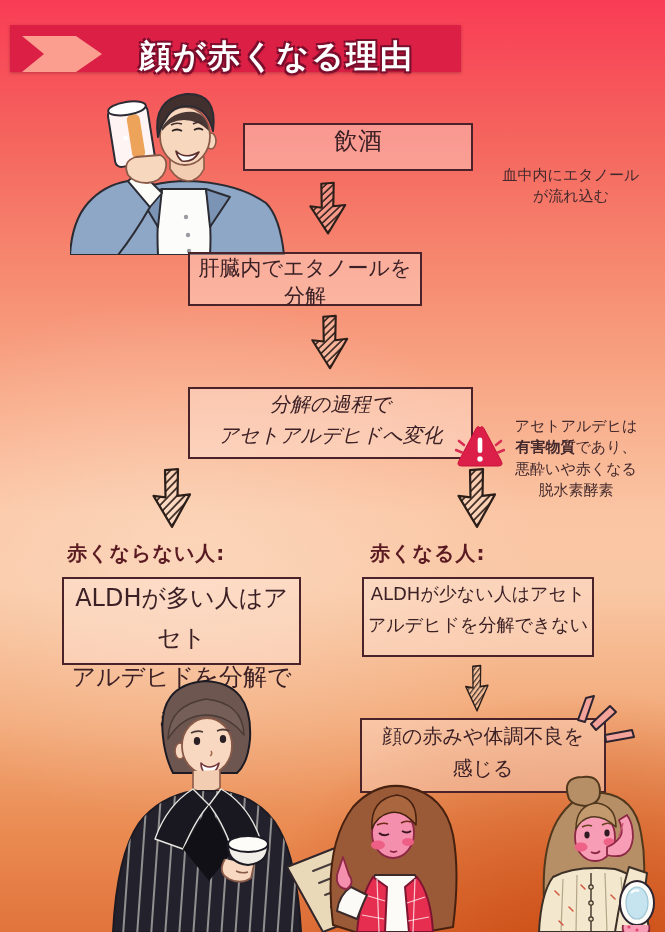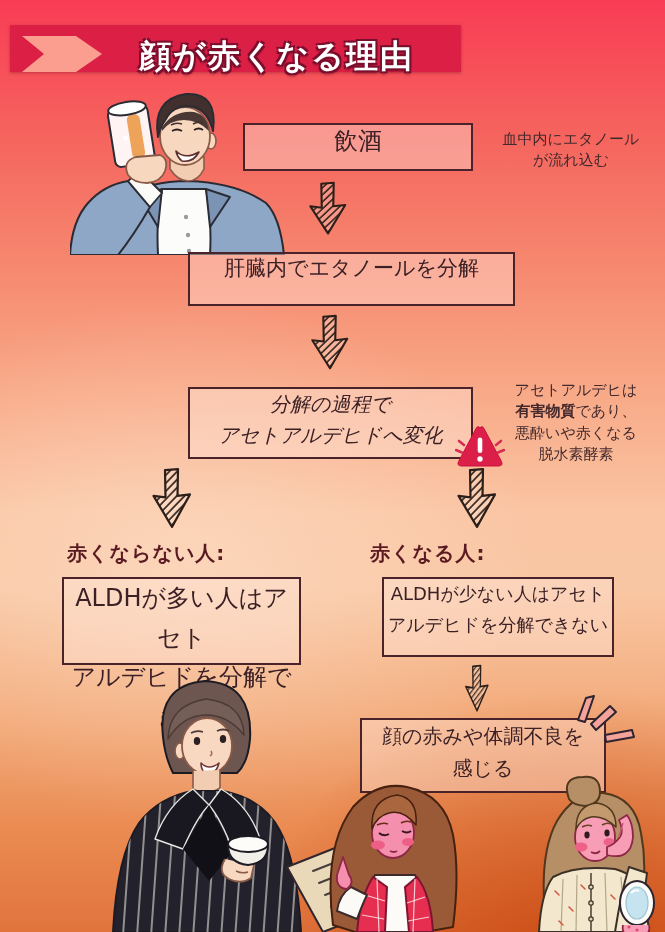--- a/index.html
+++ b/index.html
@@ -21,21 +21,21 @@
     letter-spacing:2px;padding-right:10px;line-height:1;
     text-shadow:-2px -2px 0 #7c0e2d,2px -2px 0 #7c0e2d,-2px 2px 0 #7c0e2d,2px 2px 0 #7c0e2d,0 3px 3px rgba(70,0,20,.55);
   }
   .fbox{
     position:absolute;border:2px solid #4a232a;background:rgba(255,228,218,.42);
     color:#3b2025;display:flex;align-items:flex-start;justify-content:center;
     text-align:center;font-weight:500;box-sizing:border-box;
   }
   .note{
     position:absolute;color:#43292c;font-size:15px;line-height:1.42;
-    text-align:center;font-weight:500;
+    text-align:center;font-weight:500;margin-top:36px;
   }
   .heading{
     position:absolute;color:#5a1a21;font-size:20px;font-weight:bold;
     text-align:left;width:220px;letter-spacing:1px;
   }
   .ml{white-space:pre-line;}
   .abs{position:absolute;}
   svg{display:block;}
 </style>
 </head>
@@ -92,21 +92,21 @@
   <div class="fbox" style="left:243px;top:123px;width:230px;height:48px;font-size:24px;">
     <span>飲酒</span>
   </div>
   <div class="note ml" style="left:478px;top:129px;width:186px;">血中内にエタノール
 が流れ込む</div>
 
   <svg class="abs" style="left:306px;top:181px" width="44" height="56" viewBox="0 0 46 62" preserveAspectRatio="none">
       <use href="#sk-arrow"></use>
     </svg>
 
-  <div class="fbox" style="left:188px;top:252px;width:327px;height:54px;font-size:21px;">
+  <div class="fbox" style="left:188px;top:252px;width:234px;height:54px;font-size:21px;">
     <span>肝臓内でエタノールを分解</span>
   </div>
 
   <svg class="abs" style="left:308px;top:314px" width="44" height="58" viewBox="0 0 46 62" preserveAspectRatio="none">
       <use href="#sk-arrow"></use>
     </svg>
 
   <div class="fbox ml" style="left:188px;top:387px;width:285px;height:72px;font-size:20px;line-height:1.55;font-style:italic;">分解の過程で
 アセトアルデヒドへ変化</div>
 
@@ -134,21 +134,21 @@
     </svg>
   <svg class="abs" style="left:454px;top:467px" width="46" height="64" viewBox="0 0 46 62" preserveAspectRatio="none">
       <use href="#sk-arrow"></use>
     </svg>
 
   <div class="heading" style="left:67px;top:540px;">赤くならない人:</div>
   <div class="heading" style="left:370px;top:540px;">赤くなる人:</div>
 
   <div class="fbox ml" style="left:62px;top:577px;width:239px;height:88px;font-size:24px;line-height:1.65;">ALDHが多い人はアセト
 アルデヒドを分解できる</div>
-  <div class="fbox ml" style="left:382px;top:577px;width:232px;height:80px;font-size:18px;line-height:1.7;">ALDHが少ない人はアセト
+  <div class="fbox ml" style="left:362px;top:577px;width:232px;height:80px;font-size:18px;line-height:1.7;">ALDHが少ない人はアセト
 アルデヒドを分解できない</div>
 
   <svg class="abs" style="left:463px;top:664px" width="28" height="50" viewBox="0 0 46 62" preserveAspectRatio="none">
       <use href="#sk-arrow"></use>
     </svg>
 
   <div class="fbox ml" style="left:360px;top:718px;width:246px;height:75px;font-size:20px;line-height:1.6;">顔の赤みや体調不良を
 感じる</div>
 
   <svg class="abs" style="left:570px;top:694px" width="72" height="56" viewBox="0 0 72 56">

